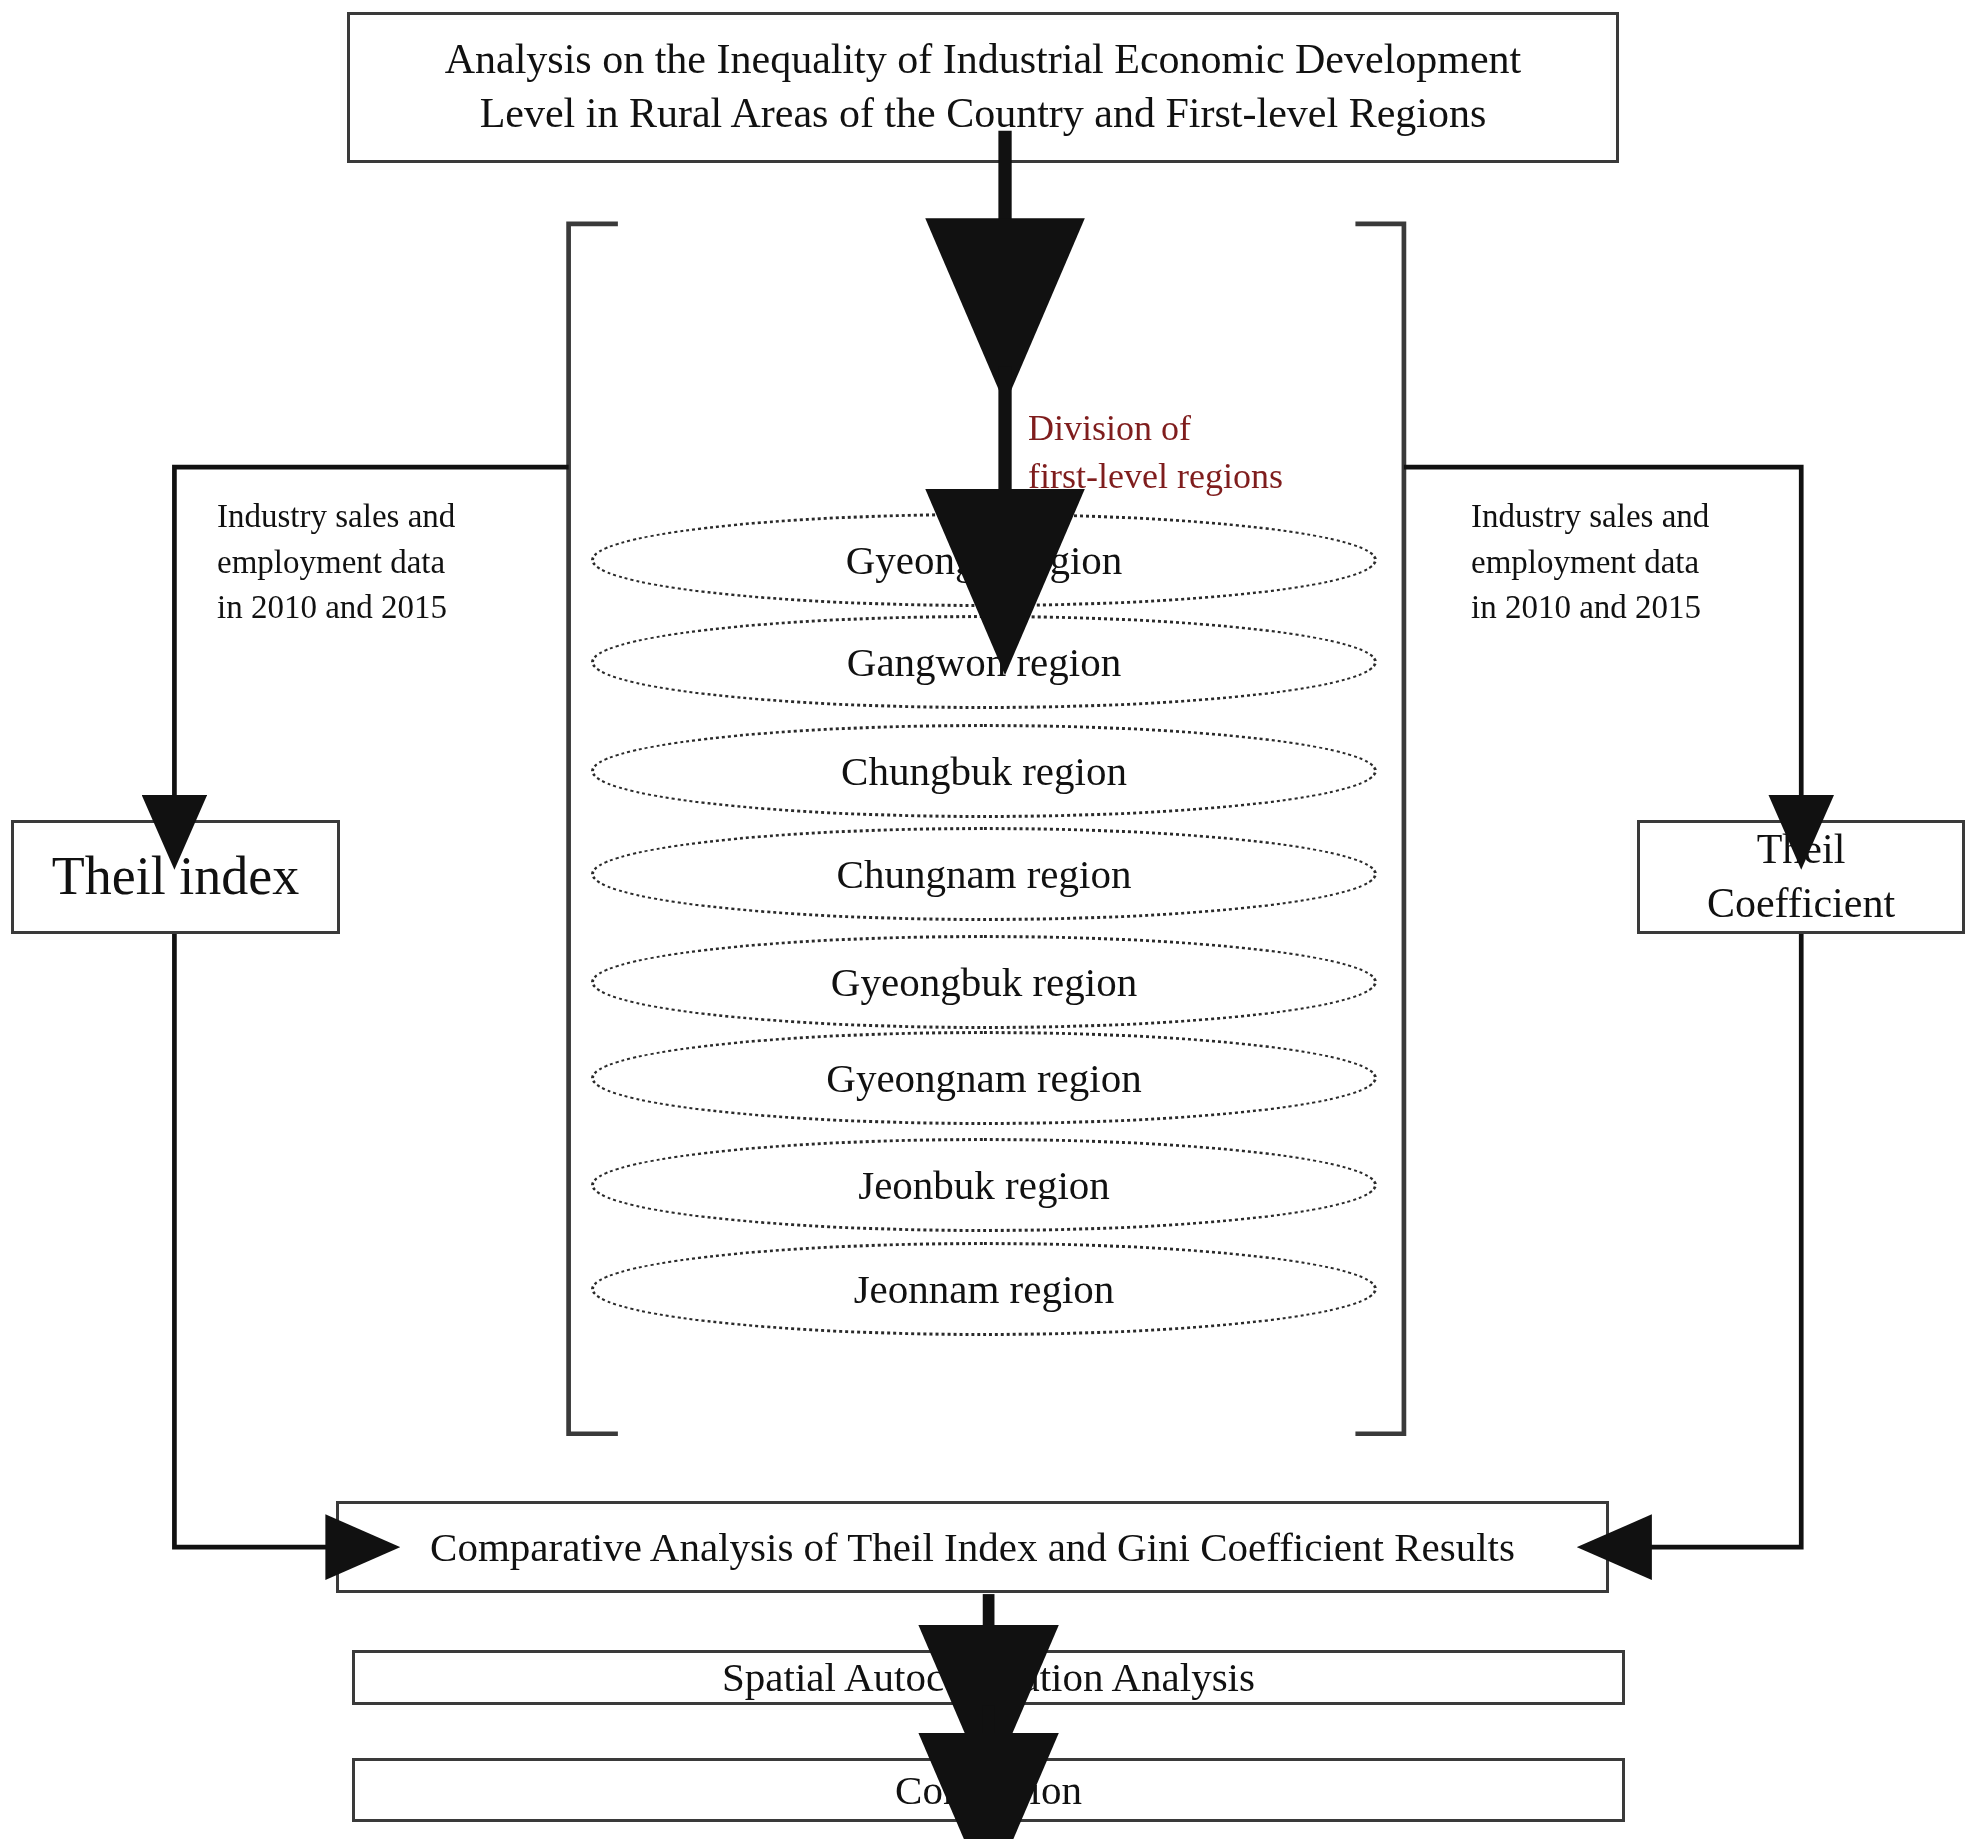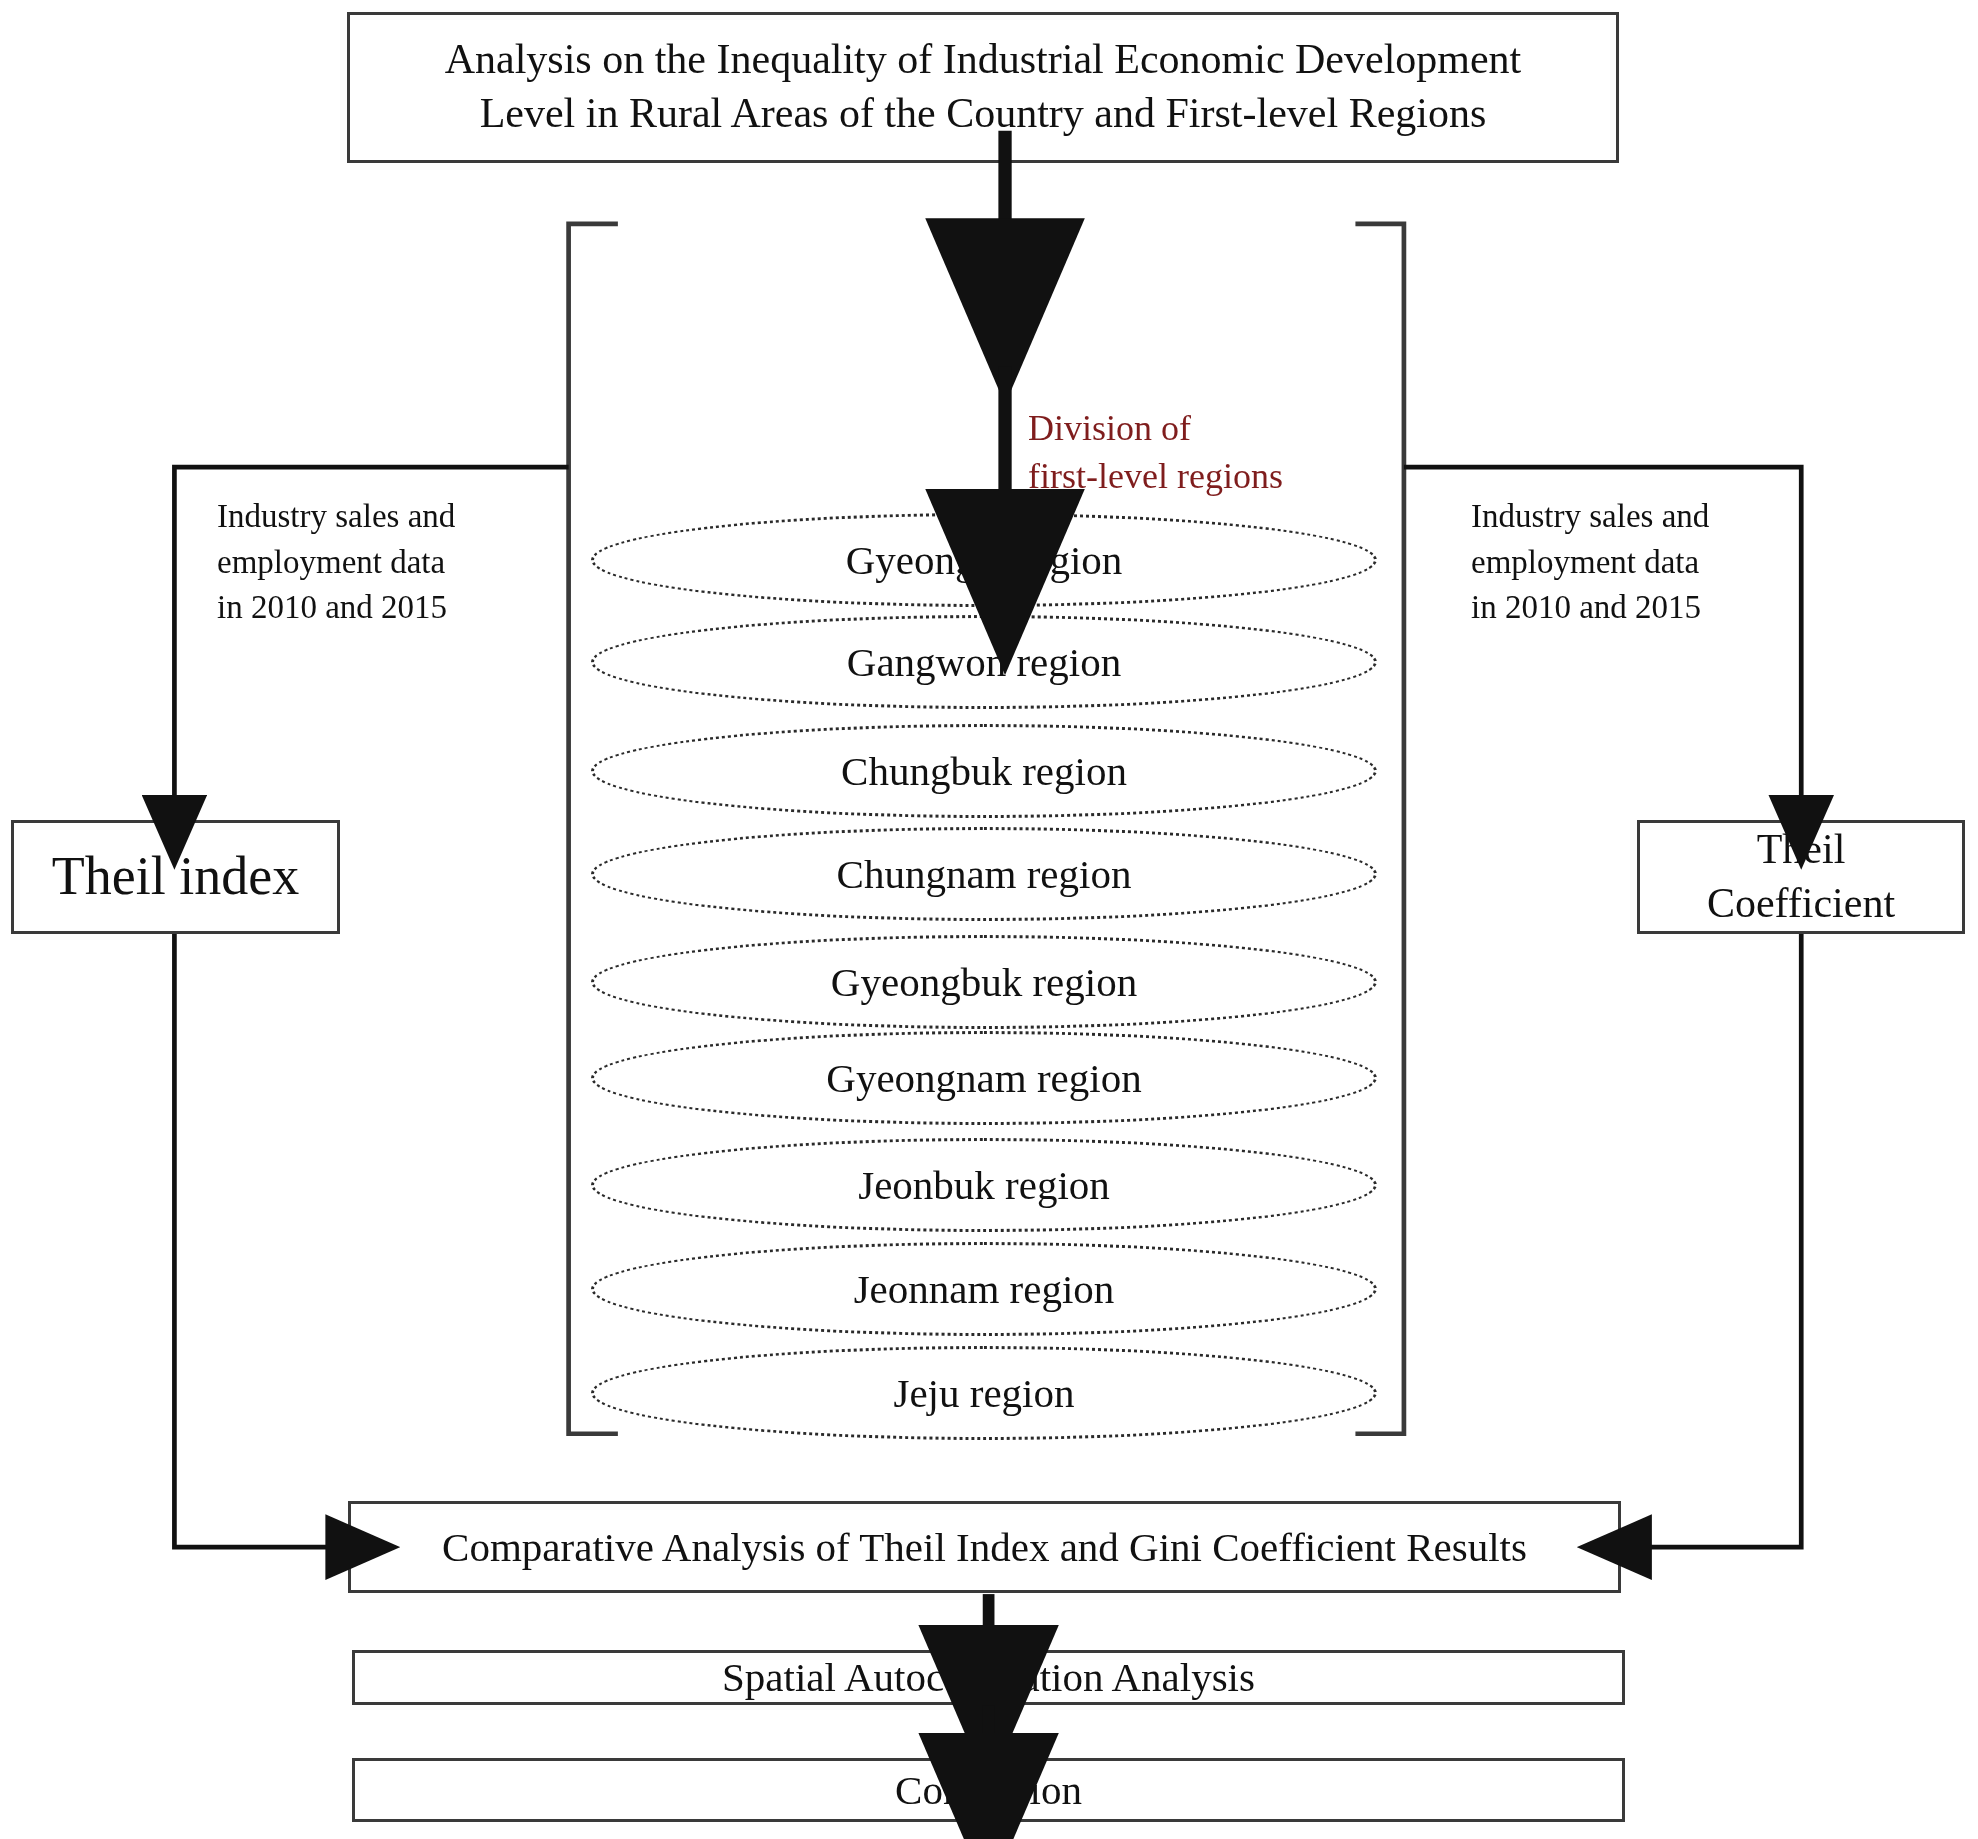--- a/index.html
+++ b/index.html
@@ -27,21 +27,21 @@
     align-items: center;
     justify-content: center;
     text-align: center;
     line-height: 1.28;
     color: #111111;
   }
 
   #title-box      { left: 347px;  top: 11.7px;   width: 1272px; height: 151px; font-size: 42px; padding: 0 23.5px; }
   #theil-box      { left: 11px;   top: 820px; width: 329px;  height: 114px; font-size: 54px; }
   #gini-box       { left: 1637px; top: 820px; width: 328px;  height: 114px; font-size: 42px; }
-  #comparative-box{ left: 348px;  top: 1501px; width: 1273px; height: 92px; font-size: 41px; }
+  #comparative-box{ left: 336px;  top: 1501px; width: 1273px; height: 92px; font-size: 41px; }
   #spatial-box    { left: 352px;  top: 1650px; width: 1273px; height: 55px;  font-size: 41px; }
   #conclusion-box { left: 352px;  top: 1758px; width: 1273px; height: 64px;  font-size: 41px; }
 
   
   .ellipse {
     position: absolute;
     left: 591px;
     width: 786px;
     height: 94px;
     border: 3.9px dotted #2a2a2a;
@@ -117,23 +117,20 @@
   </div>
   <div class="ellipse" style="top:1031px;">
     <span>Gyeongnam region</span>
   </div>
   <div class="ellipse" style="top:1138px;">
     <span>Jeonbuk region</span>
   </div>
   <div class="ellipse" style="top:1242px;">
     <span>Jeonnam region</span>
   </div>
-  <div class="ellipse" style="top:1346px;">
-    <span>Jeju region</span>
-  </div>
 
   <div id="division-label">Division of
 first-level regions</div>
 
   <div class="side-note" id="note-left">Industry sales and
 employment data
 in 2010 and 2015</div>
   <div class="side-note" id="note-right">Industry sales and
 employment data
 in 2010 and 2015</div>

